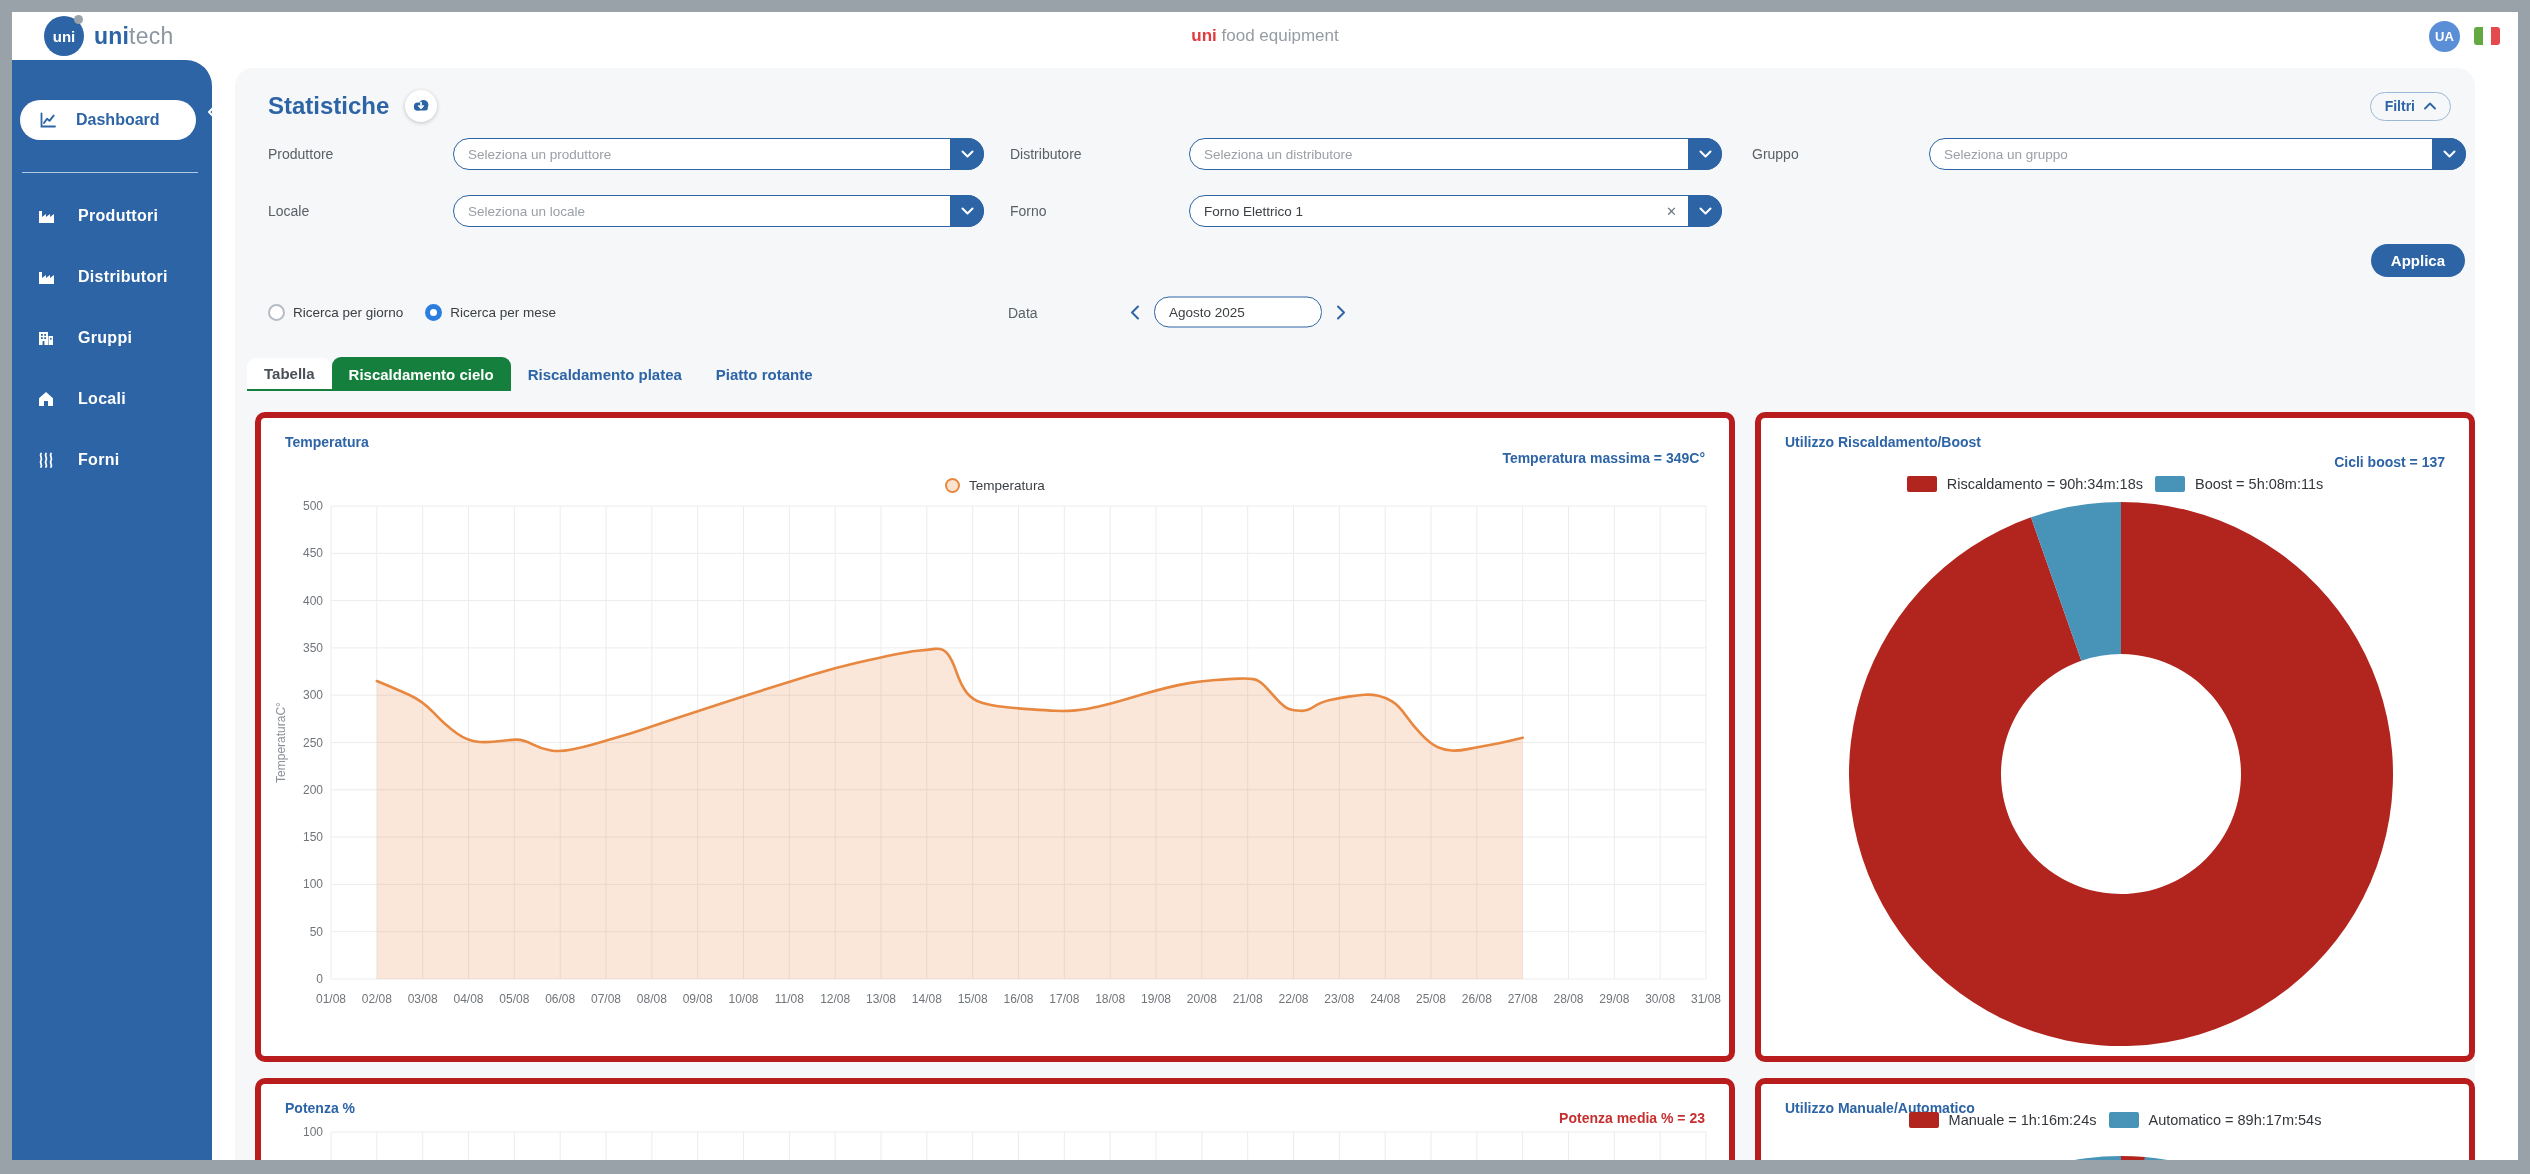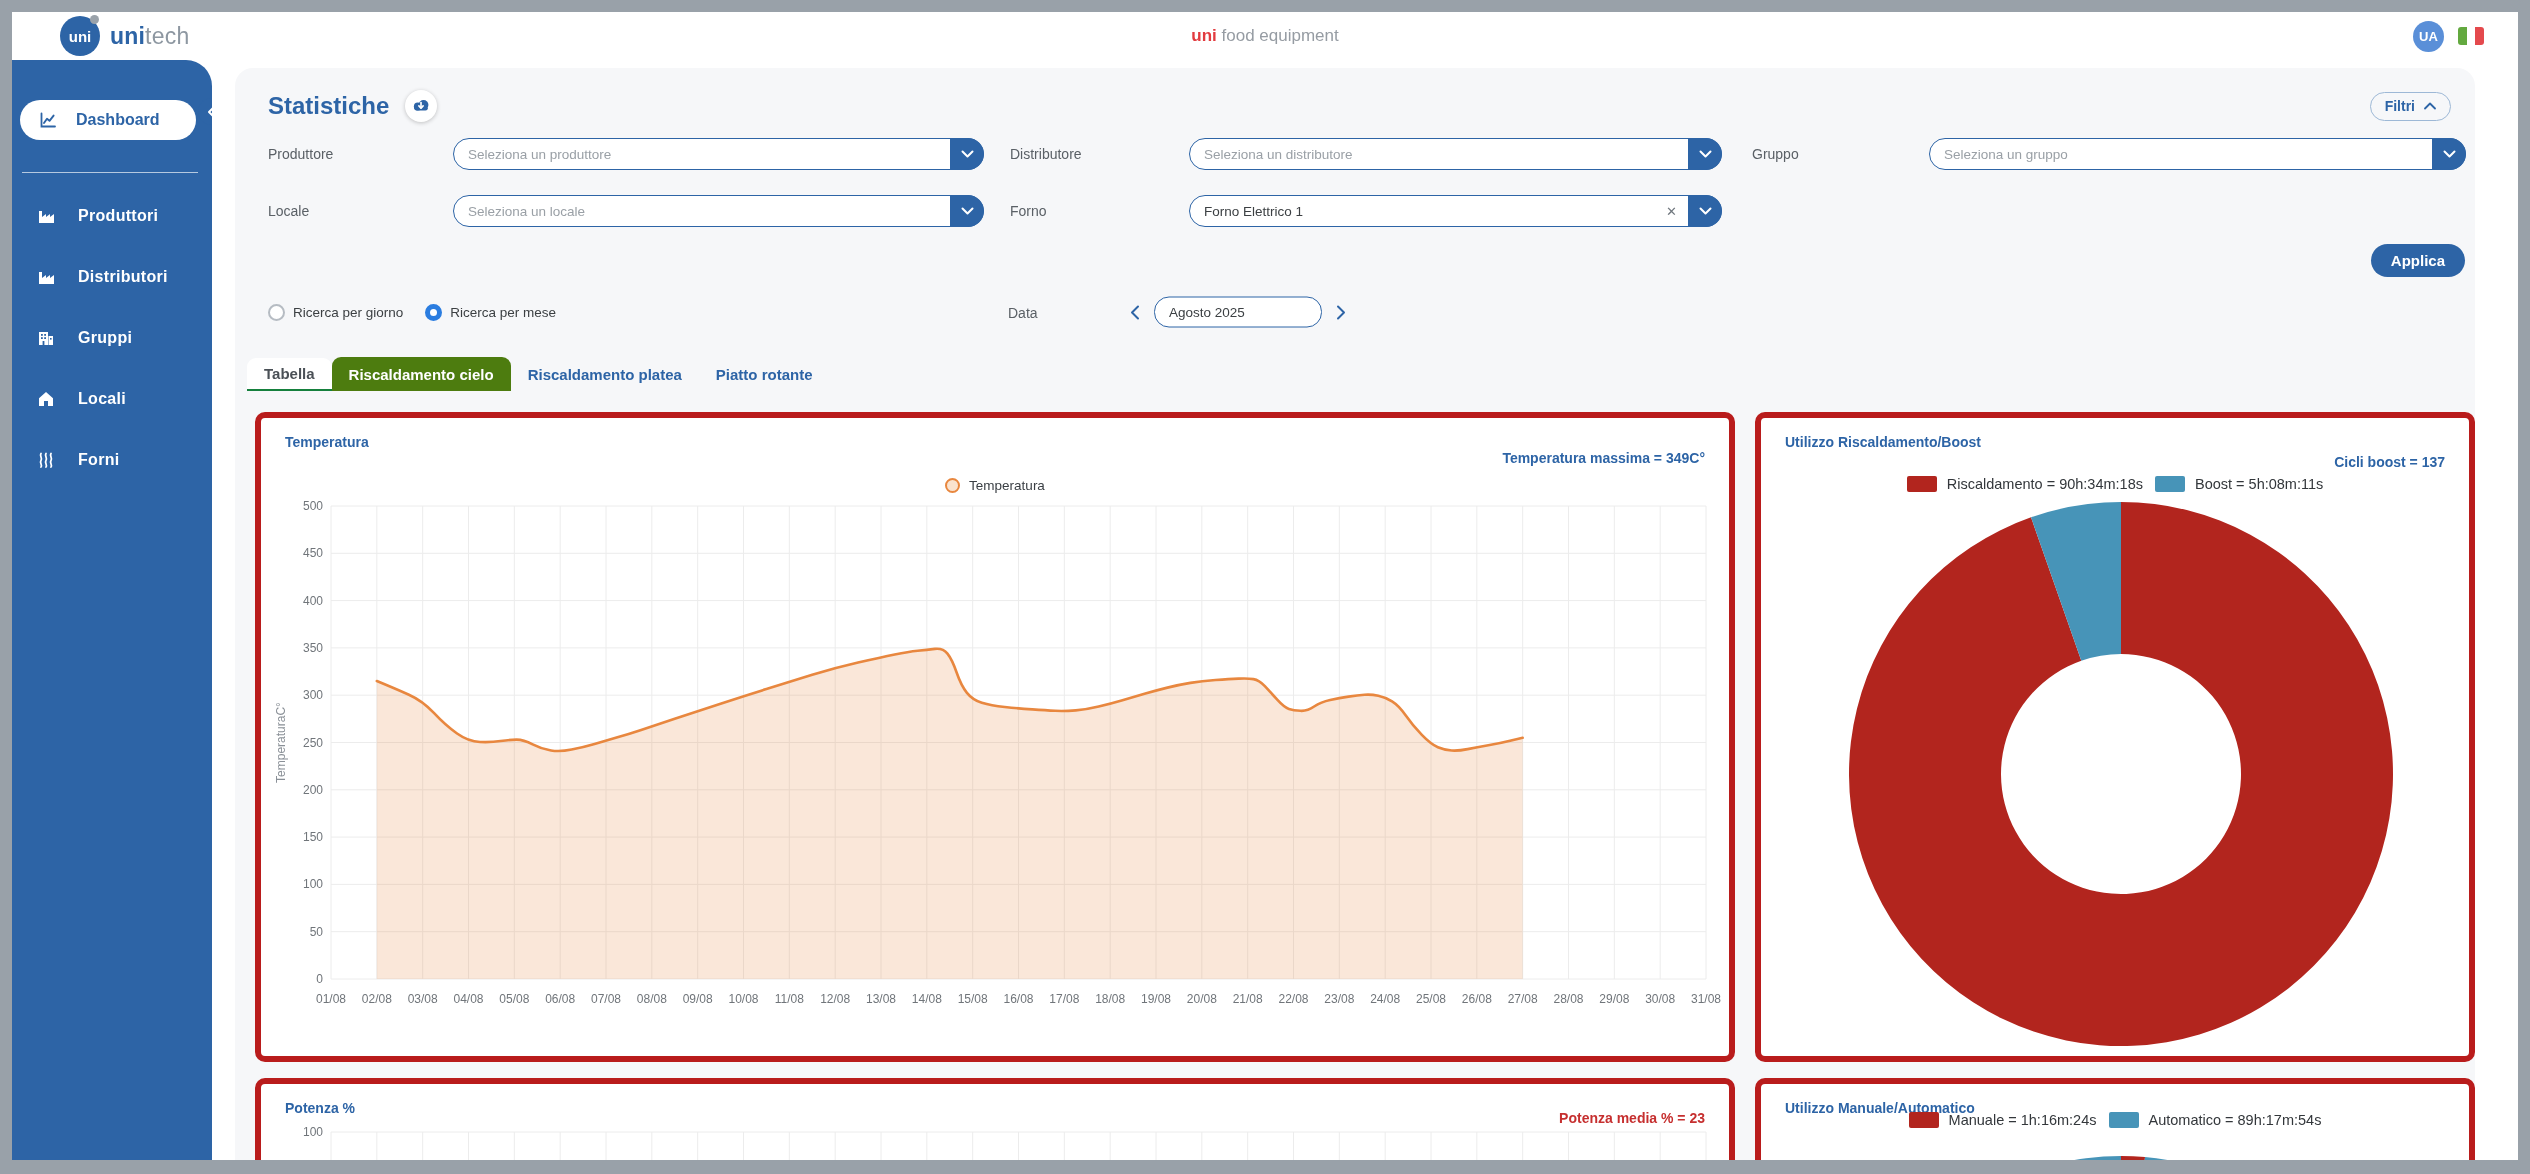--- a/index.html
+++ b/index.html
@@ -1,20 +1,20 @@
 <!DOCTYPE html>
 <html><head>
 <meta charset="utf-8">
 <style>
   html,body{margin:0;padding:0;width:2530px;height:1174px;overflow:hidden;
     font-family:"Liberation Sans","DejaVu Sans",sans-serif;background:#99a1a9;}
   .app{position:absolute;left:12px;top:12px;right:12px;bottom:14px;background:#fff;overflow:hidden;}
 
   
-  .header{height:48px;display:flex;align-items:center;padding:0 34px;position:relative;}
+  .header{height:48px;display:flex;align-items:center;padding:0 18px;position:relative;}
   .logo-wrap{display:flex;align-items:center;gap:10px;margin-left:14px;}
   .logo-circle{width:40px;height:40px;border-radius:50%;background:#2d64a6;color:#fff;
     font-size:15px;font-weight:800;display:flex;align-items:center;justify-content:center;position:relative;}
   .logo-dot{position:absolute;top:-1px;right:1px;width:9px;height:9px;border-radius:50%;background:#9aa2aa;}
   .logo-text{font-size:23px;letter-spacing:.2px;}
   .logo-text .b{color:#2d64a6;font-weight:800;}
   .logo-text .l{color:#8d97a1;font-weight:400;}
   .center-logo{position:absolute;left:50%;transform:translateX(-50%);font-size:17px;white-space:nowrap;}
   .center-logo .b{color:#e23b3f;font-weight:800;}
   .center-logo .l{color:#969ca3;font-weight:400;}
@@ -70,21 +70,21 @@
   .date-group{position:absolute;left:773px;top:50%;transform:translateY(-50%);display:flex;align-items:center;}
   .date-label{font-size:14px;color:#5a6066;width:116px;}
   .date-arrow{width:22px;height:22px;display:flex;align-items:center;justify-content:center;}
   .date-input{width:152px;height:29px;border:1.5px solid #2d64a6;border-radius:15px;background:#fff;
     display:flex;align-items:center;padding-left:14px;font-size:13.5px;color:#3c4043;margin:0 8px;}
 
   .tabbar{display:flex;align-items:flex-end;margin:34px 0 0 12px;height:34px;}
   .tab{height:33px;display:flex;align-items:center;padding:0 17px;font-size:15px;font-weight:700;
     border-radius:9px 9px 0 0;white-space:nowrap;}
   .tab.white{background:#fff;color:#4a5056;font-weight:600;border-bottom:2px solid #15803d;height:31px;}
-  .tab.active{background:#4d7c0f;color:#fff;height:34px;}
+  .tab.active{background:#15803d;color:#fff;height:34px;}
   .tab.plain{color:#2d64a6;}
 
   .tab-content{margin-left:20px;margin-top:21px;display:flex;gap:20px;}
   .tab-content.row2{margin-top:16px;}
   .card{background:#fff;border:6px solid #b91c1c;border-radius:10px;position:relative;box-sizing:border-box;}
   .card.c1{width:1480px;height:650px;}
   .card.c2{width:720px;height:650px;}
   .card.c3{width:1480px;height:500px;}
   .card.c4{width:720px;height:500px;}
   .card-title{position:absolute;left:24px;top:16px;font-size:14px;font-weight:800;color:#2d64a6;}

